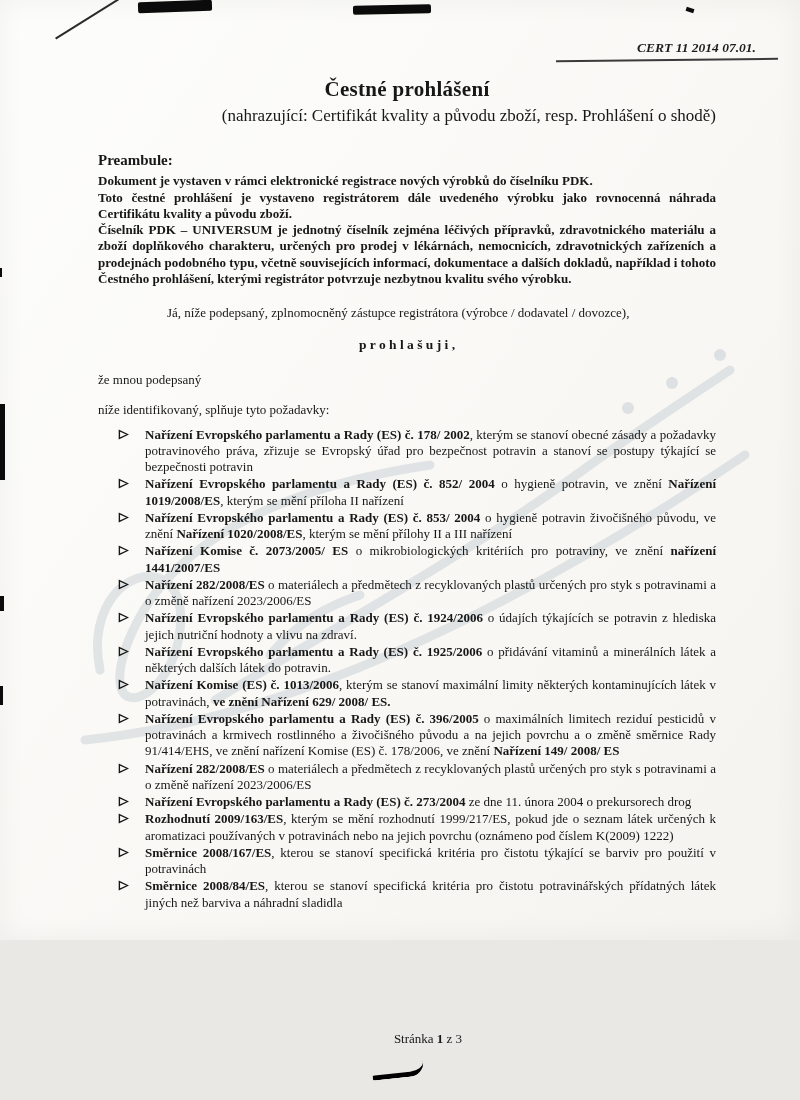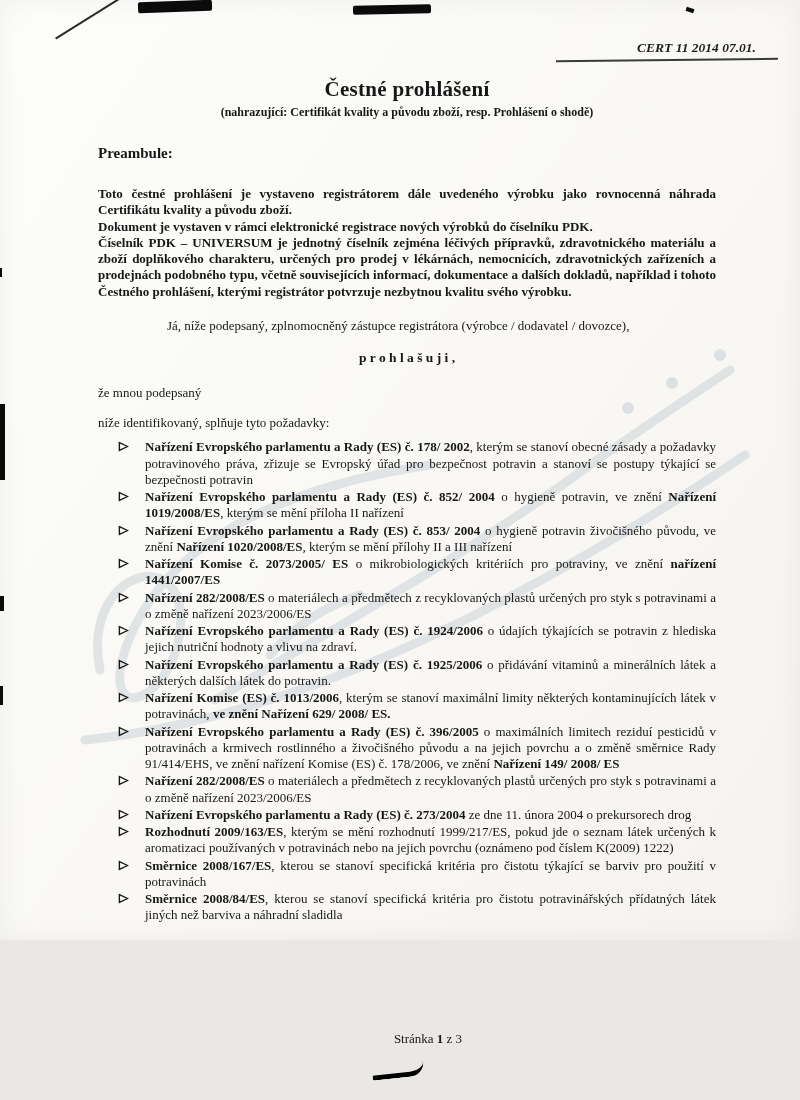--- a/index.html
+++ b/index.html
@@ -24,22 +24,22 @@
   .header-rule {
     position:absolute; top:59px; right:22px; width:222px; height:1.5px;
     background:#3a3a3a; transform:rotate(-0.6deg);
   }
   
   .content {
     position:absolute; left:98px; top:76px; width:618px;
     font-size:13px; line-height:1.25; z-index:2;
   }
   .title { text-align:center; font-size:21px; font-weight:bold; letter-spacing:0.3px; margin-bottom:3px; }
-  .subtitle { text-align:center; font-size:12px; font-weight:bold; margin-bottom:24px; }
-  .preamble-heading { font-size:15px; font-weight:bold; margin-bottom:23px; }
+  .subtitle { text-align:right; font-size:17px; font-weight:normal; margin-bottom:24px; }
+  .preamble-heading { font-size:15px; font-weight:bold; margin-bottom:4px; }
   .preamble-body p { font-weight:bold; text-align:justify; }
   .preamble-body { margin-bottom:18px; }
   .intro { margin-left:69px; margin-bottom:16px; }
   .verb { text-align:center; font-weight:bold; font-size:13.5px; margin-bottom:18px; }
   .made-by { margin-bottom:14px; }
   .product { text-align:center; font-weight:bold; font-size:14.5px; text-decoration:underline; margin-bottom:14px; }
   .identified { margin-bottom:8px; }
   .reqs { list-style:none; margin-left:20px; }
   .reqs li { position:relative; padding-left:27px; text-align:justify; margin-bottom:1px; }
   .bullet { position:absolute; left:0; top:2px; line-height:0; }
@@ -97,22 +97,22 @@
 
   <div class="doc-code">CERT 11 2014 07.01.</div>
   <div class="header-rule"></div>
 
   <div class="content">
     <div class="title">Čestné prohlášení</div>
     <div class="subtitle">(nahrazující: Certifikát kvality a původu zboží, resp. Prohlášení o shodě)</div>
 
     <div class="preamble-heading">Preambule:</div>
     <div class="preamble-body">
+        <p>Dokument je vystaven v rámci elektronické registrace nových výrobků do číselníku PDK.</p>
         <p>Toto čestné prohlášení je vystaveno registrátorem dále uvedeného výrobku jako rovnocenná náhrada Certifikátu kvality a původu zboží.</p>
-        <p>Dokument je vystaven v rámci elektronické registrace nových výrobků do číselníku PDK.</p>
         <p>Číselník PDK – UNIVERSUM je jednotný číselník zejména léčivých přípravků, zdravotnického materiálu a zboží doplňkového charakteru, určených pro prodej v lékárnách, nemocnicích, zdravotnických zařízeních a prodejnách podobného typu, včetně souvisejících informací, dokumentace a dalších dokladů, například i tohoto Čestného prohlášení, kterými registrátor potvrzuje nezbytnou kvalitu svého výrobku.</p>
       </div>
 
     <div class="intro">Já, níže podepsaný, zplnomocněný zástupce registrátora (výrobce / dodavatel / dovozce),</div>
     <div class="verb">p r o h l a š u j i ,</div>
     <div class="made-by">že mnou podepsaný</div>
     <div class="identified">níže identifikovaný, splňuje tyto požadavky:</div>
 
     <ul class="reqs">
         <li><span class="bullet"><svg width="11" height="11" viewBox="0 0 12 12">

